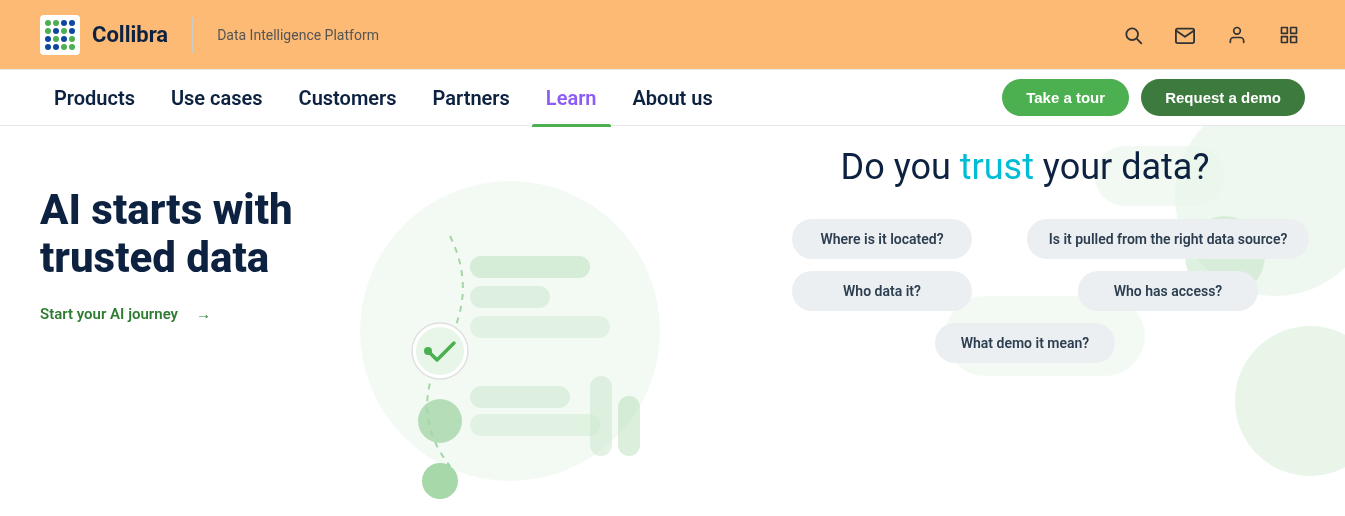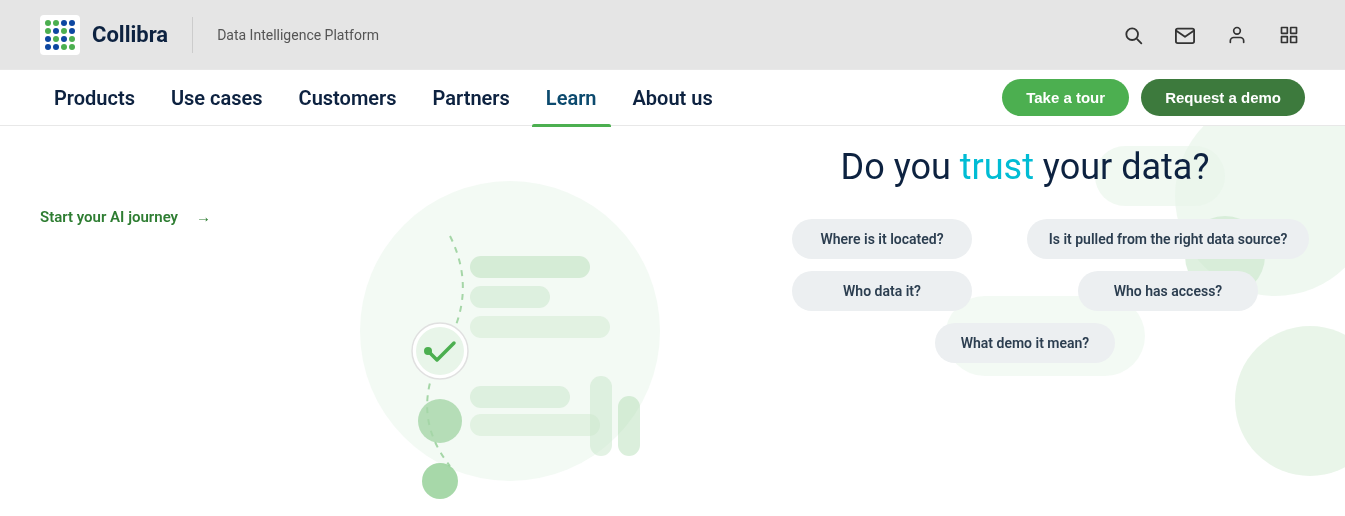--- a/index.html
+++ b/index.html
@@ -7,21 +7,21 @@
 
     
     .top-bar {
       display: flex;
       align-items: center;
       padding: 0 40px;
       height: 70px;
       border-bottom: 1px solid #e8e8e8;
       position: relative;
       z-index: 10;
-      background: #e5e5e5;
+      background: #fdba74;
     }
     .logo-area {
       display: flex;
       align-items: center;
       gap: 12px;
     }
     .logo-divider {
       width: 1px;
       height: 36px;
       background: #ccc;
@@ -76,21 +76,21 @@
       font-size: 20px;
       font-weight: 600;
       color: #0d2240;
       text-decoration: none;
       padding: 16px 14px;
       cursor: pointer;
       position: relative;
       white-space: nowrap;
     }
     .nav-link.active {
-      color: #0c4a6e;
+      color: #8b5cf6;
     }
     .nav-link.active::after {
       content: '';
       position: absolute;
       bottom: -1px;
       left: 0;
       right: 0;
       height: 3px;
       background: #4caf50;
       border-radius: 2px 2px 0 0;
@@ -344,20 +344,24 @@
 
   <div class="deco-circles">
     <div class="deco-circle-1"></div>
     <div class="deco-circle-2"></div>
     <div class="deco-circle-3"></div>
     <div class="deco-circle-4"></div>
     <div class="deco-circle-5"></div>
   </div>
 
   <div class="hero-left">
+    <h1 class="hero-title">
+      <span>AI starts with</span><br>
+      <span>trusted data</span>
+    </h1>
     <a class="hero-link">
       <span>Start your AI journey</span>
       <span>→</span>
     </a>
   </div>
 
   <div class="hero-illustration">
     <svg class="illus-svg" viewBox="0 0 320 350" fill="none" xmlns="http://www.w3.org/2000/svg">
 
       <circle cx="160" cy="175" r="150" fill="#e8f5e9" opacity="0.5"></circle>

